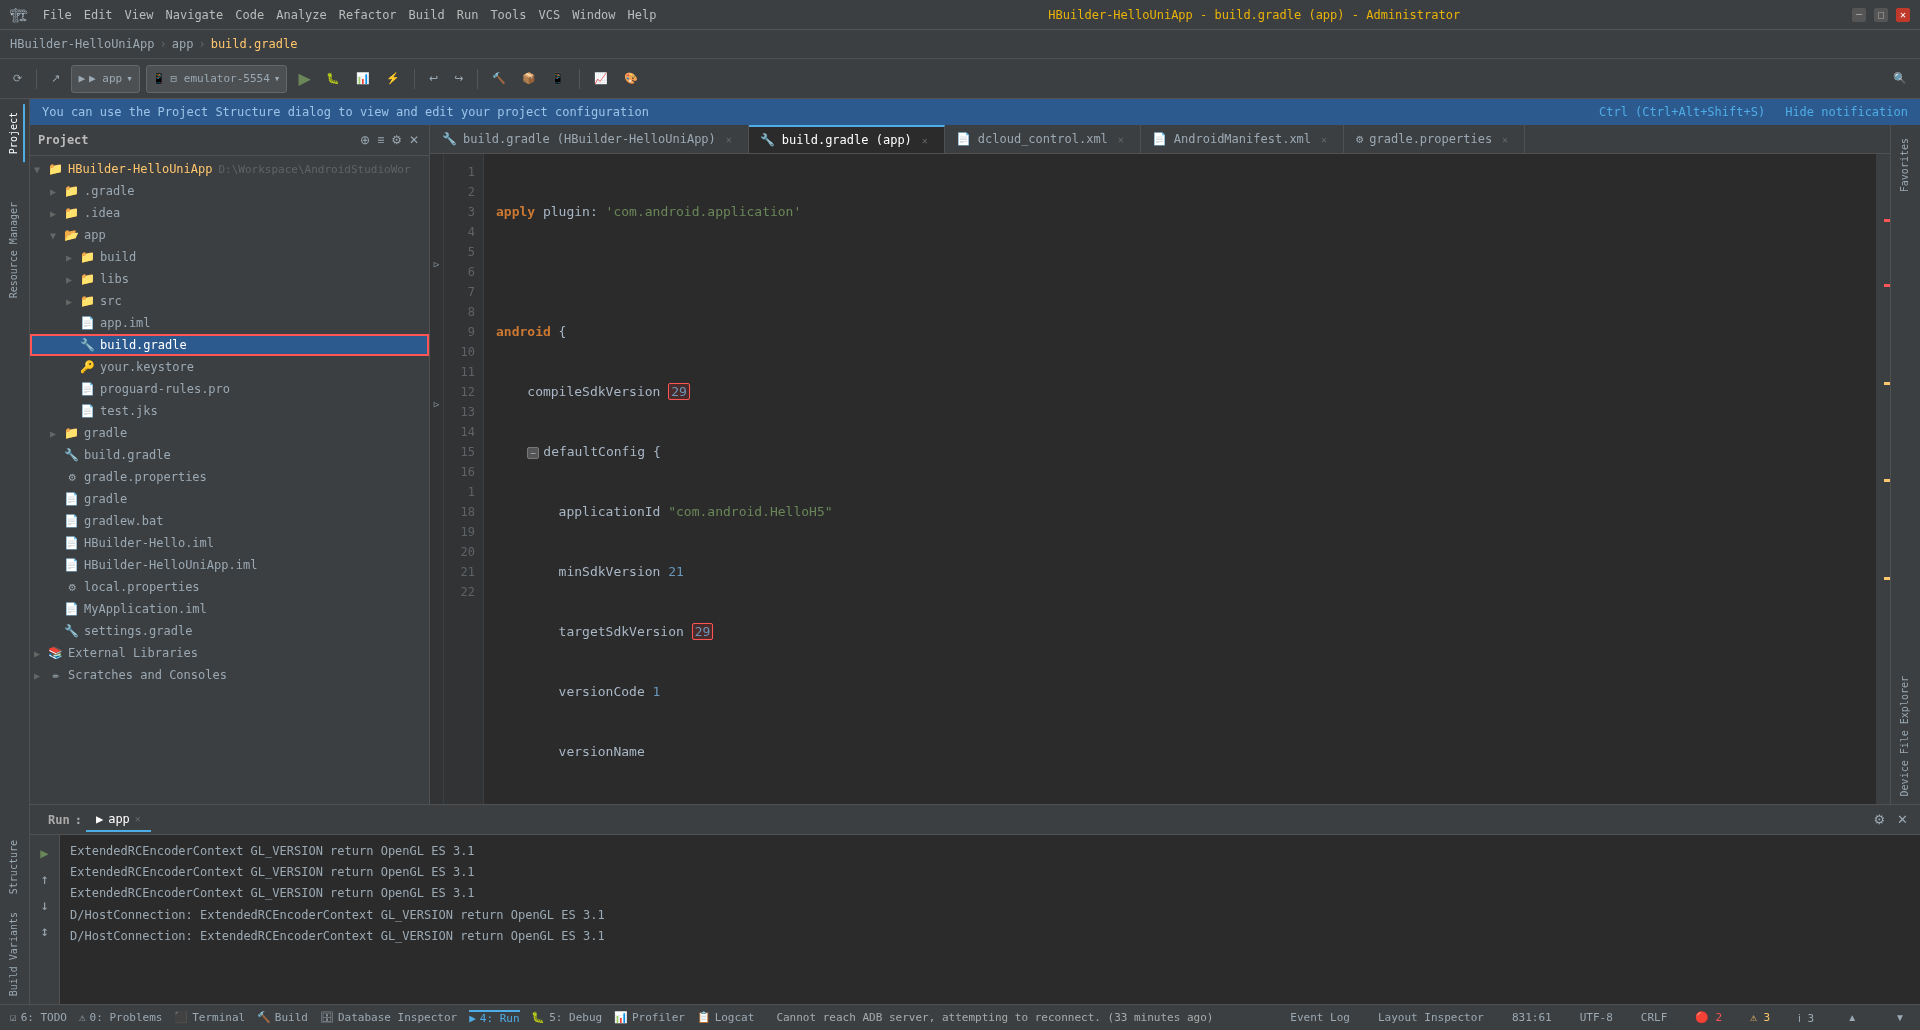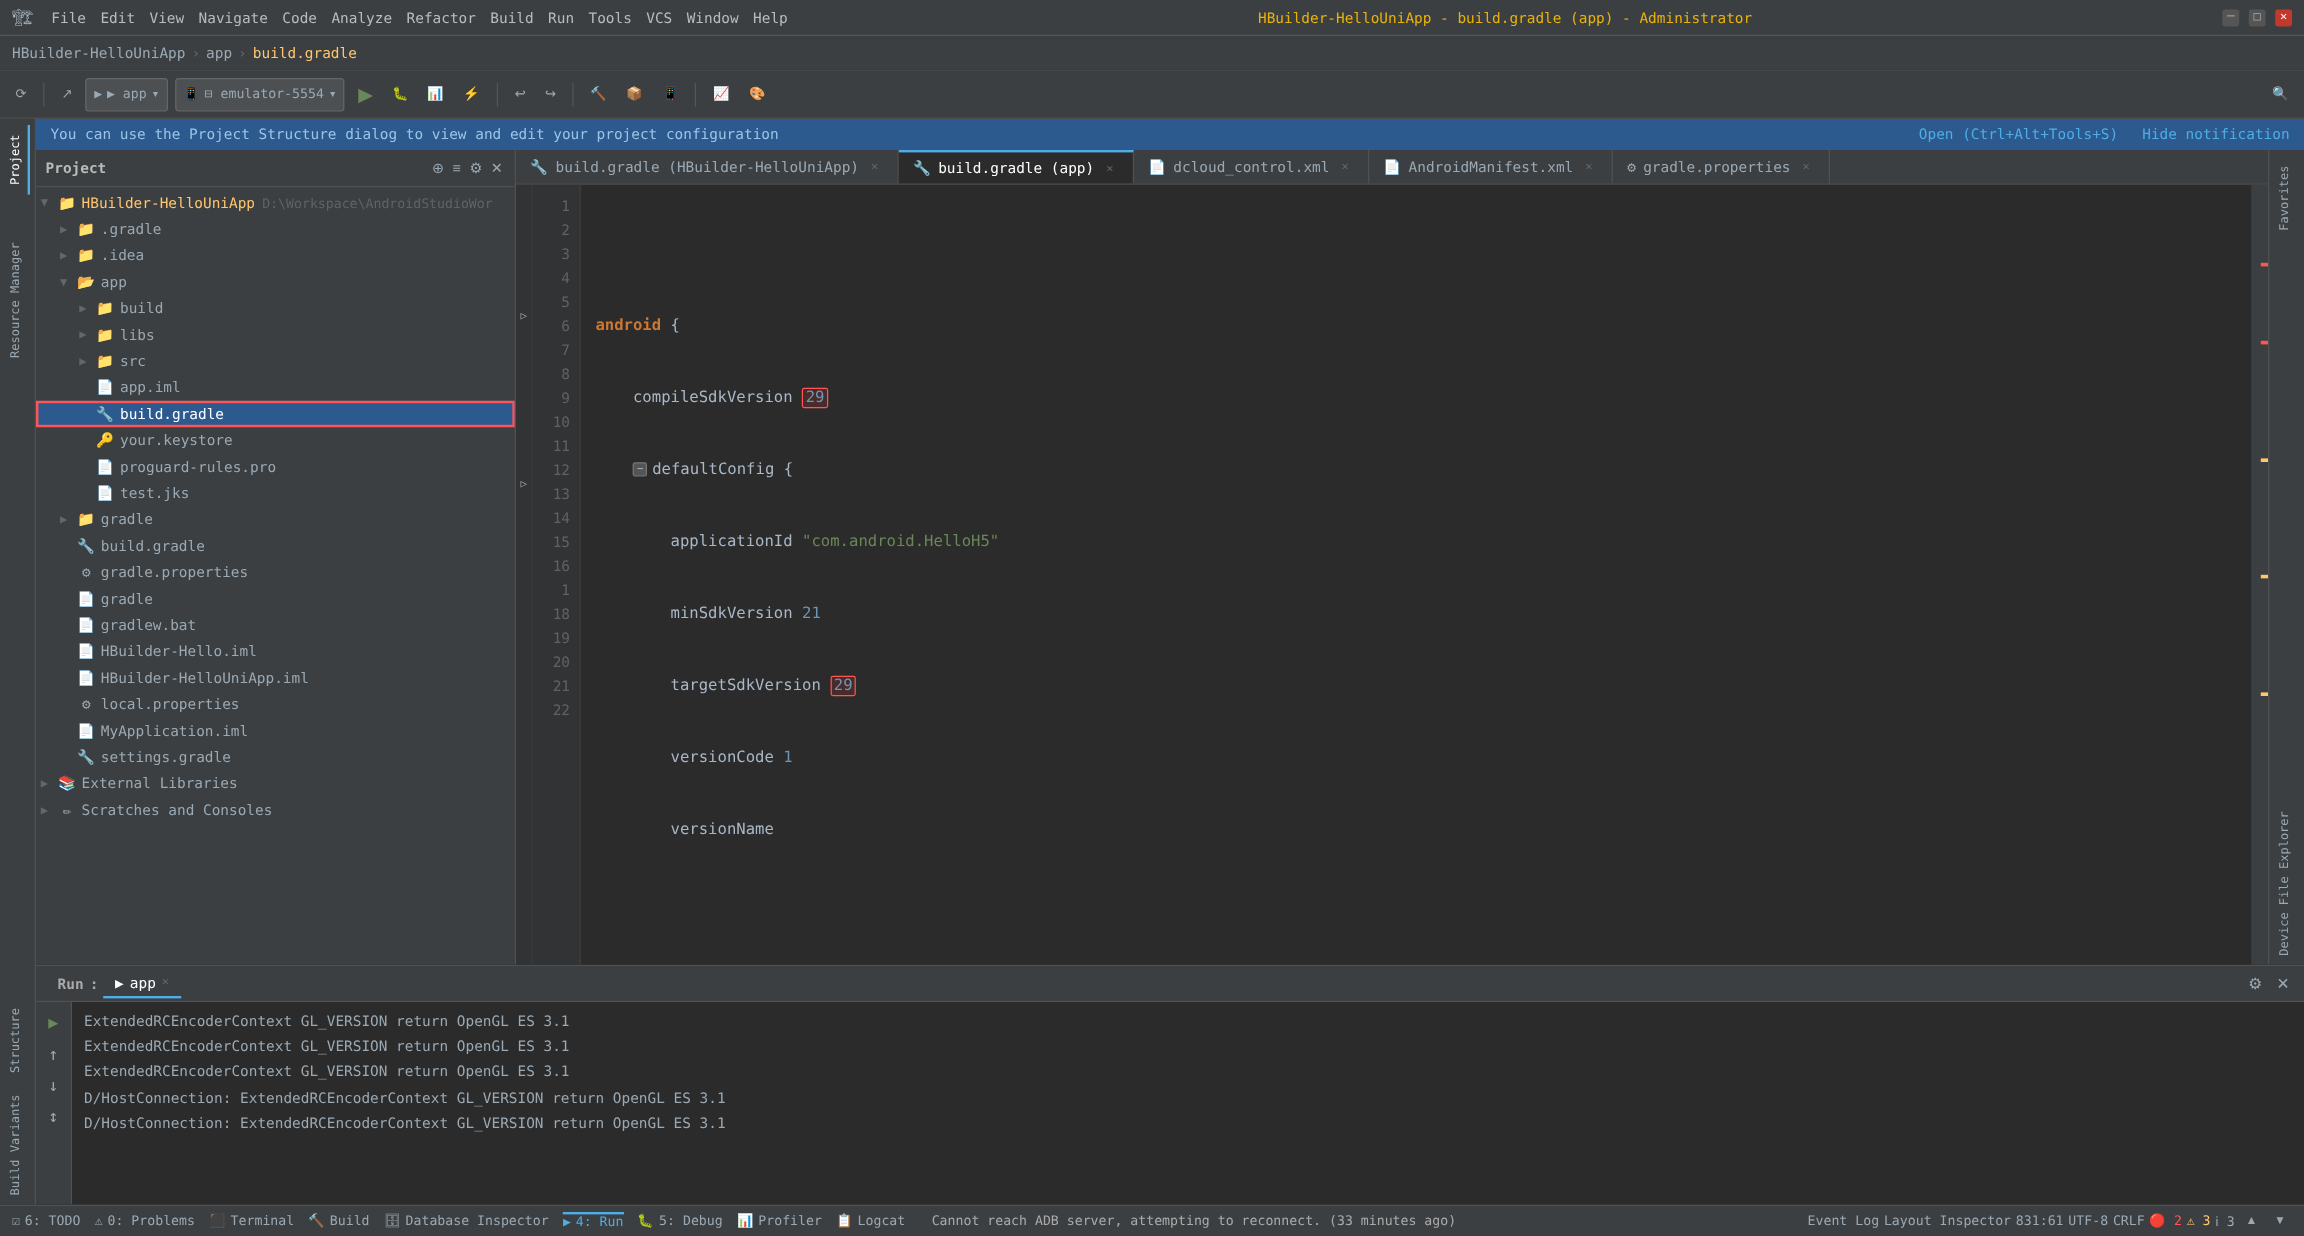--- a/index.html
+++ b/index.html
@@ -444,21 +444,21 @@
       border-top: 1px solid #515151;
       display: flex;
       align-items: center;
       padding: 0 10px;
       font-size: 11px;
       color: #9ba9b4;
       gap: 12px;
       flex-shrink: 0;
     }
     .status-left { display: flex; align-items: center; gap: 12px; flex: 1; }
-    .status-right { display: flex; align-items: center; gap: 4px; }
+    .status-right { display: flex; align-items: center; gap: 28px; }
     .status-item { display: flex; align-items: center; gap: 4px; cursor: pointer; }
     .status-error { color: #ff5555; }
     .status-warn { color: #ffc66d; }
 
     
     ::-webkit-scrollbar { width: 8px; height: 8px; }
     ::-webkit-scrollbar-track { background: #2b2b2b; }
     ::-webkit-scrollbar-thumb { background: #555; border-radius: 4px; }
 
     .side-panel-tab {
@@ -589,21 +589,21 @@
     <div class="side-panel-tab" style="font-size:10px; margin-top:30px;">Resource Manager</div>
     <div style="flex:1;"></div>
     <div class="side-panel-tab" style="font-size:10px;">Structure</div>
     <div class="side-panel-tab" style="font-size:10px;">Build Variants</div>
   </div>
 
   <div class="content-wrapper">
 
     <div class="notification-bar">
       <span>You can use the Project Structure dialog to view and edit your project configuration</span>
-      <span style="margin-left:auto; color:#4eade5; cursor:pointer;">Open (Ctrl+Alt+Tools+S)</span>
+      <span style="margin-left:auto; color:#4eade5; cursor:pointer;">Ctrl (Ctrl+Alt+Shift+S)</span>
       <span style="color:#4eade5; cursor:pointer; margin-left:10px;">Hide notification</span>
     </div>
 
     <div class="editor-area">
 
       <div class="project-sidebar">
         <div class="sidebar-header">
           <span class="sidebar-title">Project</span>
           <div class="sidebar-actions">
             <button class="sidebar-action-btn">⊕</button>
@@ -834,20 +834,21 @@
             <div class="line-num">15</div>
             <div class="line-num">16</div>
             <div class="line-num">1</div>
             <div class="line-num">18</div>
             <div class="line-num">19</div>
             <div class="line-num">20</div>
             <div class="line-num">21</div>
             <div class="line-num">22</div>
           </div>
           <div class="code-content">
+            <div class="code-line"><span class="kw">apply</span> plugin: <span class="str">'com.android.application'</span></div>
             <div class="code-line">&nbsp;</div>
             <div class="code-line"><span class="kw">android</span> {</div>
             <div class="code-line">    compileSdkVersion <span class="highlight-box"><span class="num">29</span></span></div>
             <div class="code-line">    <span class="fold-marker">−</span>defaultConfig {</div>
             <div class="code-line">        applicationId <span class="str">"com.android.HelloH5"</span></div>
             <div class="code-line">        minSdkVersion <span class="num">21</span></div>
             <div class="code-line">        targetSdkVersion <span class="highlight-box"><span class="num">29</span></span></div>
             <div class="code-line">        versionCode <span class="num">1</span></div>
             <div class="code-line">        versionName </div>
             

